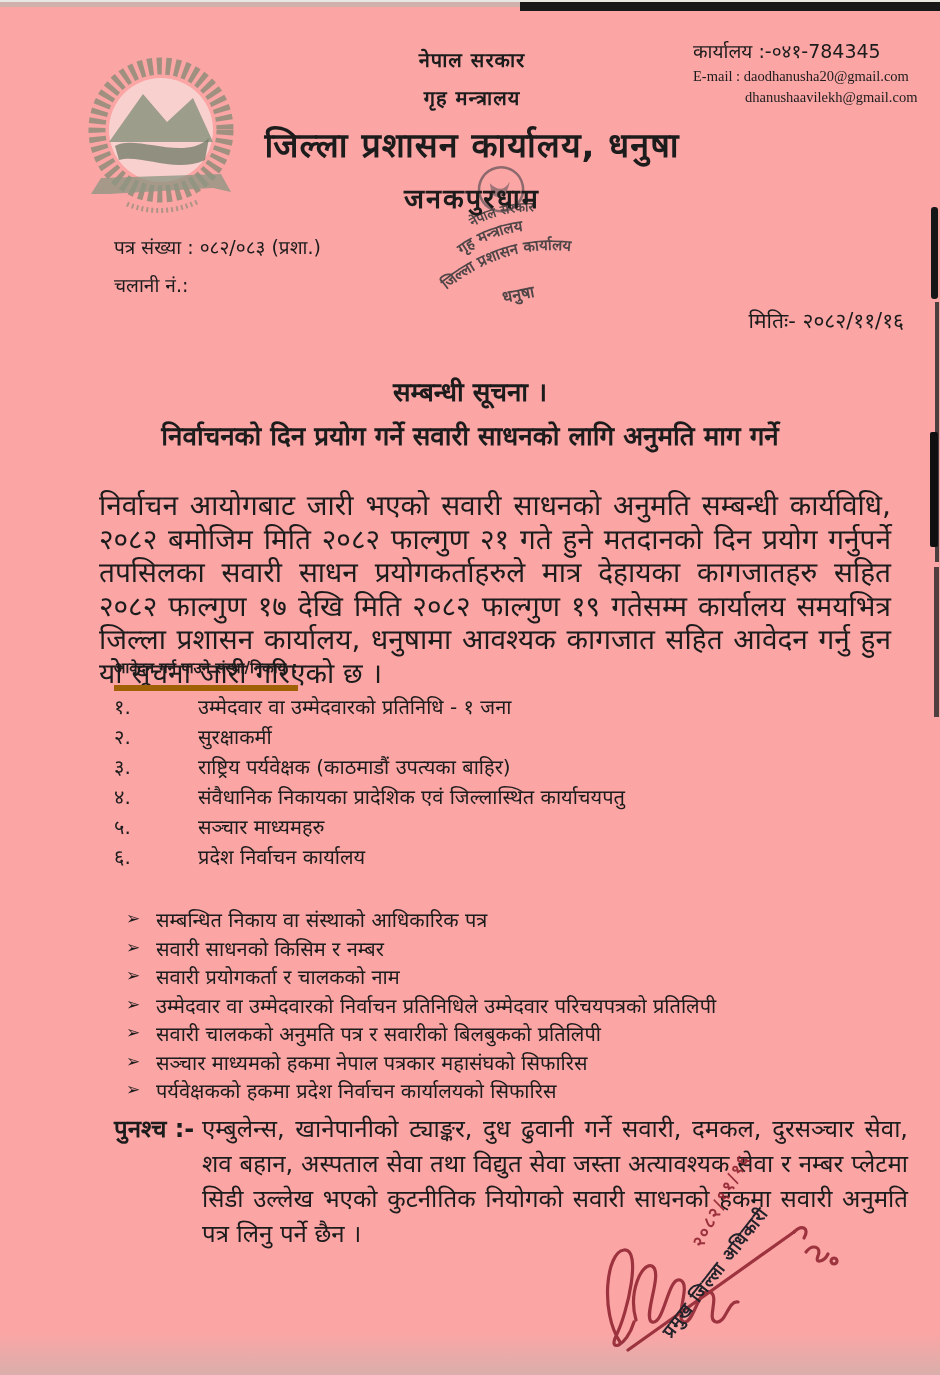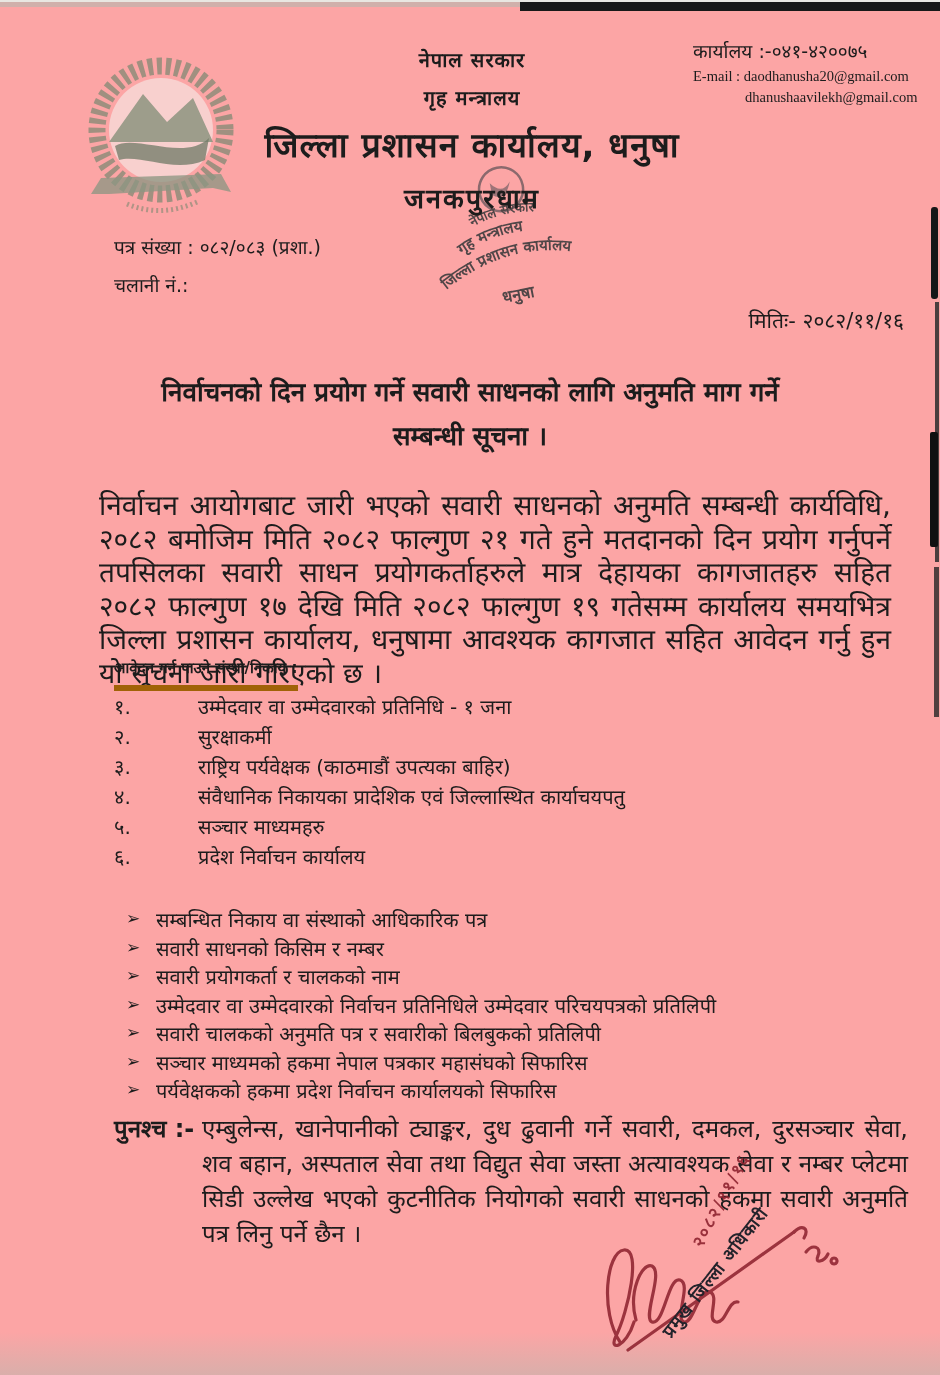--- a/index.html
+++ b/index.html
@@ -85,21 +85,21 @@
   </svg>
 
   <div class="hdr-center">
     <div class="gov1">नेपाल सरकार</div>
     <div class="gov2">गृह मन्त्रालय</div>
     <div class="office">जिल्ला प्रशासन कार्यालय, धनुषा</div>
     <div class="city">जनकपुरधाम</div>
   </div>
 
   <div class="contact">
-    <div class="c-phone1">कार्यालय :-०४१-४२००७५</div>
+    <div class="c-phone1">कार्यालय :-०४१-784345</div>
     <div class="c-email1">E-mail : daodhanusha20@gmail.com</div>
     <div class="c-email2">dhanushaavilekh@gmail.com</div>
   </div>
 
   <div class="stampwrap">
     <svg width="220" height="160" viewBox="0 0 220 160">
       <g transform="rotate(-11 110 75)">
         <circle cx="108" cy="28" r="22" fill="none" stroke="#45454a" stroke-width="2.5" opacity="0.7"></circle>
         <path d="M98 20 Q108 34 118 22 Q110 42 98 32 Z" fill="#4a4a50" opacity="0.6"></path>
         <defs>
@@ -122,22 +122,22 @@
       <span>०८२/०८३ (प्रशा.)</span>
     </div>
     <div>
       <span>चलानी नं.:</span>
     </div>
   </div>
 
   <div class="dateline">मितिः- २०८२/११/१६</div>
 
   <div class="title">
+    <div>सम्बन्धी सूचना ।</div>
     <div>निर्वाचनको दिन प्रयोग गर्ने सवारी साधनको लागि अनुमति माग गर्ने</div>
-    <div>सम्बन्धी सूचना ।</div>
   </div>
 
   <div class="bodypara">निर्वाचन आयोगबाट जारी भएको सवारी साधनको अनुमति सम्बन्धी कार्यविधि, २०८२ बमोजिम मिति २०८२ फाल्गुण २१ गते हुने मतदानको दिन प्रयोग गर्नुपर्ने तपसिलका सवारी साधन प्रयोगकर्ताहरुले मात्र देहायका कागजातहरु सहित २०८२ फाल्गुण १७ देखि मिति २०८२ फाल्गुण १९ गतेसम्म कार्यालय समयभित्र जिल्ला प्रशासन कार्यालय, धनुषामा आवश्यक कागजात सहित आवेदन गर्नु हुन यो सूचना जारी गरिएको छ ।</div>
 
   <div class="sec-h sec1-h">आवेदन गर्न पाउने संस्था/निकाय :</div>
   <div class="olist">
     <div class="orow">
       <span class="onum">१.</span>
       <span class="otext">उम्मेदवार वा उम्मेदवारको प्रतिनिधि - १ जना</span>
     </div>

